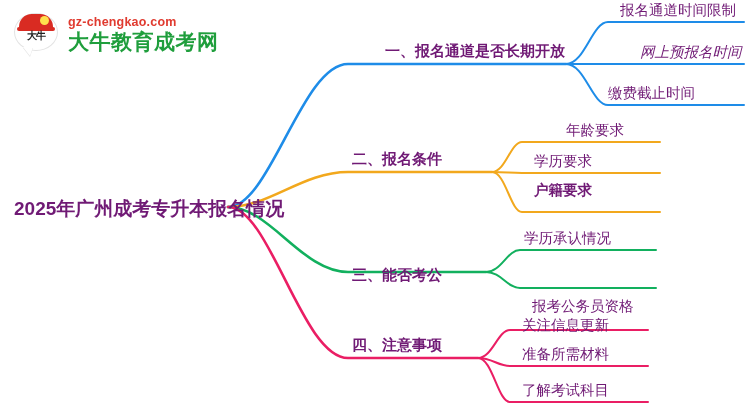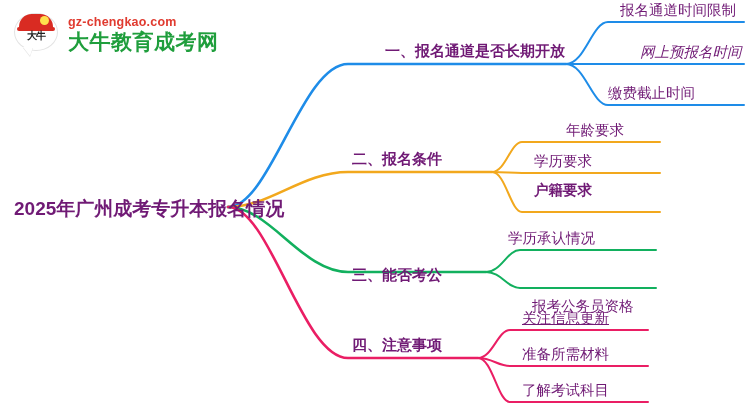--- a/index.html
+++ b/index.html
@@ -185,19 +185,19 @@
 <div id="label-layer">
     <div class="node-text branch-text" style="left: 352px; top: 42px; margin-left: 33px;">一、报名通道是否长期开放</div>
     <div class="node-text leaf-text" style="left: 620px; top: 1px;">报名通道时间限制</div>
     <div class="node-text leaf-text" style="left: 640px; top: 43px; font-style: italic;">网上预报名时间</div>
     <div class="node-text leaf-text" style="left: 588px; top: 84px; margin-left: 20px;">缴费截止时间</div>
     <div class="node-text branch-text" style="left: 352px; top: 150px;">二、报名条件</div>
     <div class="node-text leaf-text" style="left: 534px; top: 121px; margin-left: 32px;">年龄要求</div>
     <div class="node-text leaf-text" style="left: 534px; top: 152px;">学历要求</div>
     <div class="node-text leaf-text" style="left: 534px; top: 181px; font-weight: bold;">户籍要求</div>
     <div class="node-text branch-text" style="left: 352px; top: 250px; margin-top: 16px;">三、能否考公</div>
-    <div class="node-text leaf-text" style="left: 508px; top: 229px; font-family: Liberation Mono, monospace;">学历承认情况</div>
+    <div class="node-text leaf-text" style="left: 524px; top: 229px; font-family: Liberation Mono, monospace;">学历承认情况</div>
     <div class="node-text leaf-text" style="left: 532px; top: 267px; margin-top: 30px;">报考公务员资格</div>
     <div class="node-text branch-text" style="left: 352px; top: 336px;">四、注意事项</div>
-    <div class="node-text leaf-text" style="left: 522px; top: 309px; text-decoration: underline;">关注信息更新</div>
+    <div class="node-text leaf-text" style="left: 522px; top: 316px;">关注信息更新</div>
     <div class="node-text leaf-text" style="left: 522px; top: 345px;">准备所需材料</div>
     <div class="node-text leaf-text" style="left: 522px; top: 381px;">了解考试科目</div>
   </div>
 
 </body></html>

